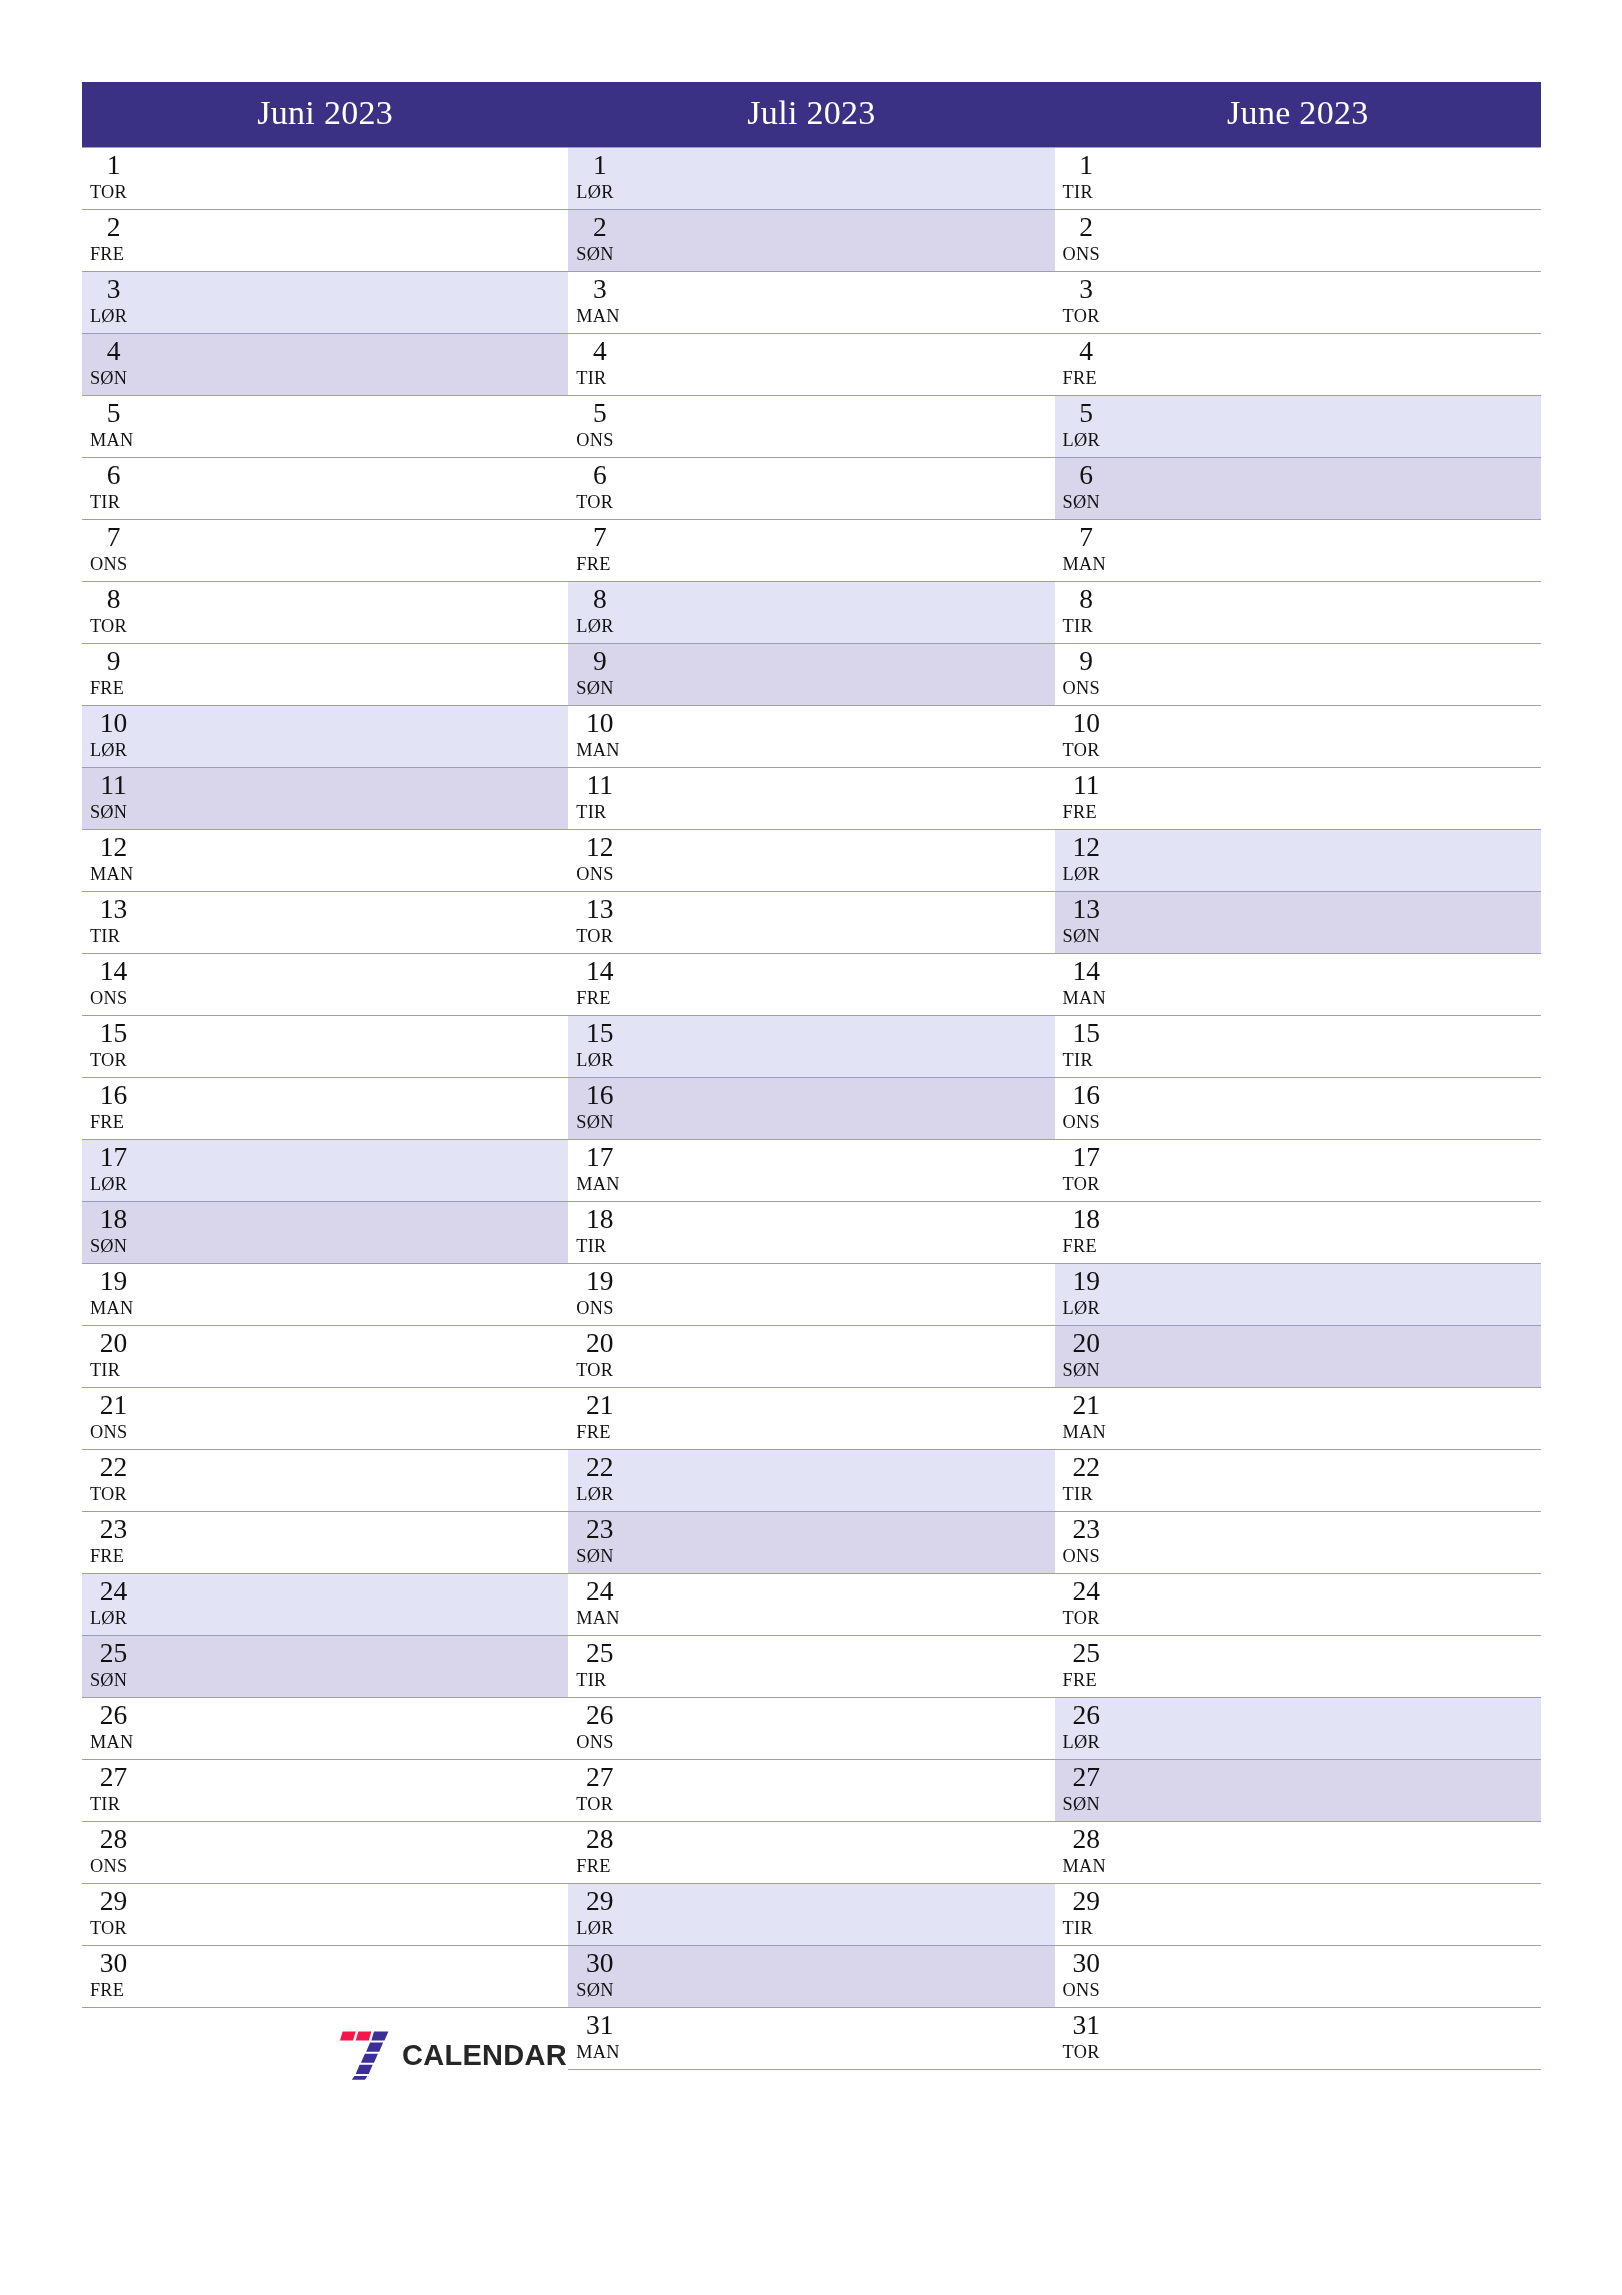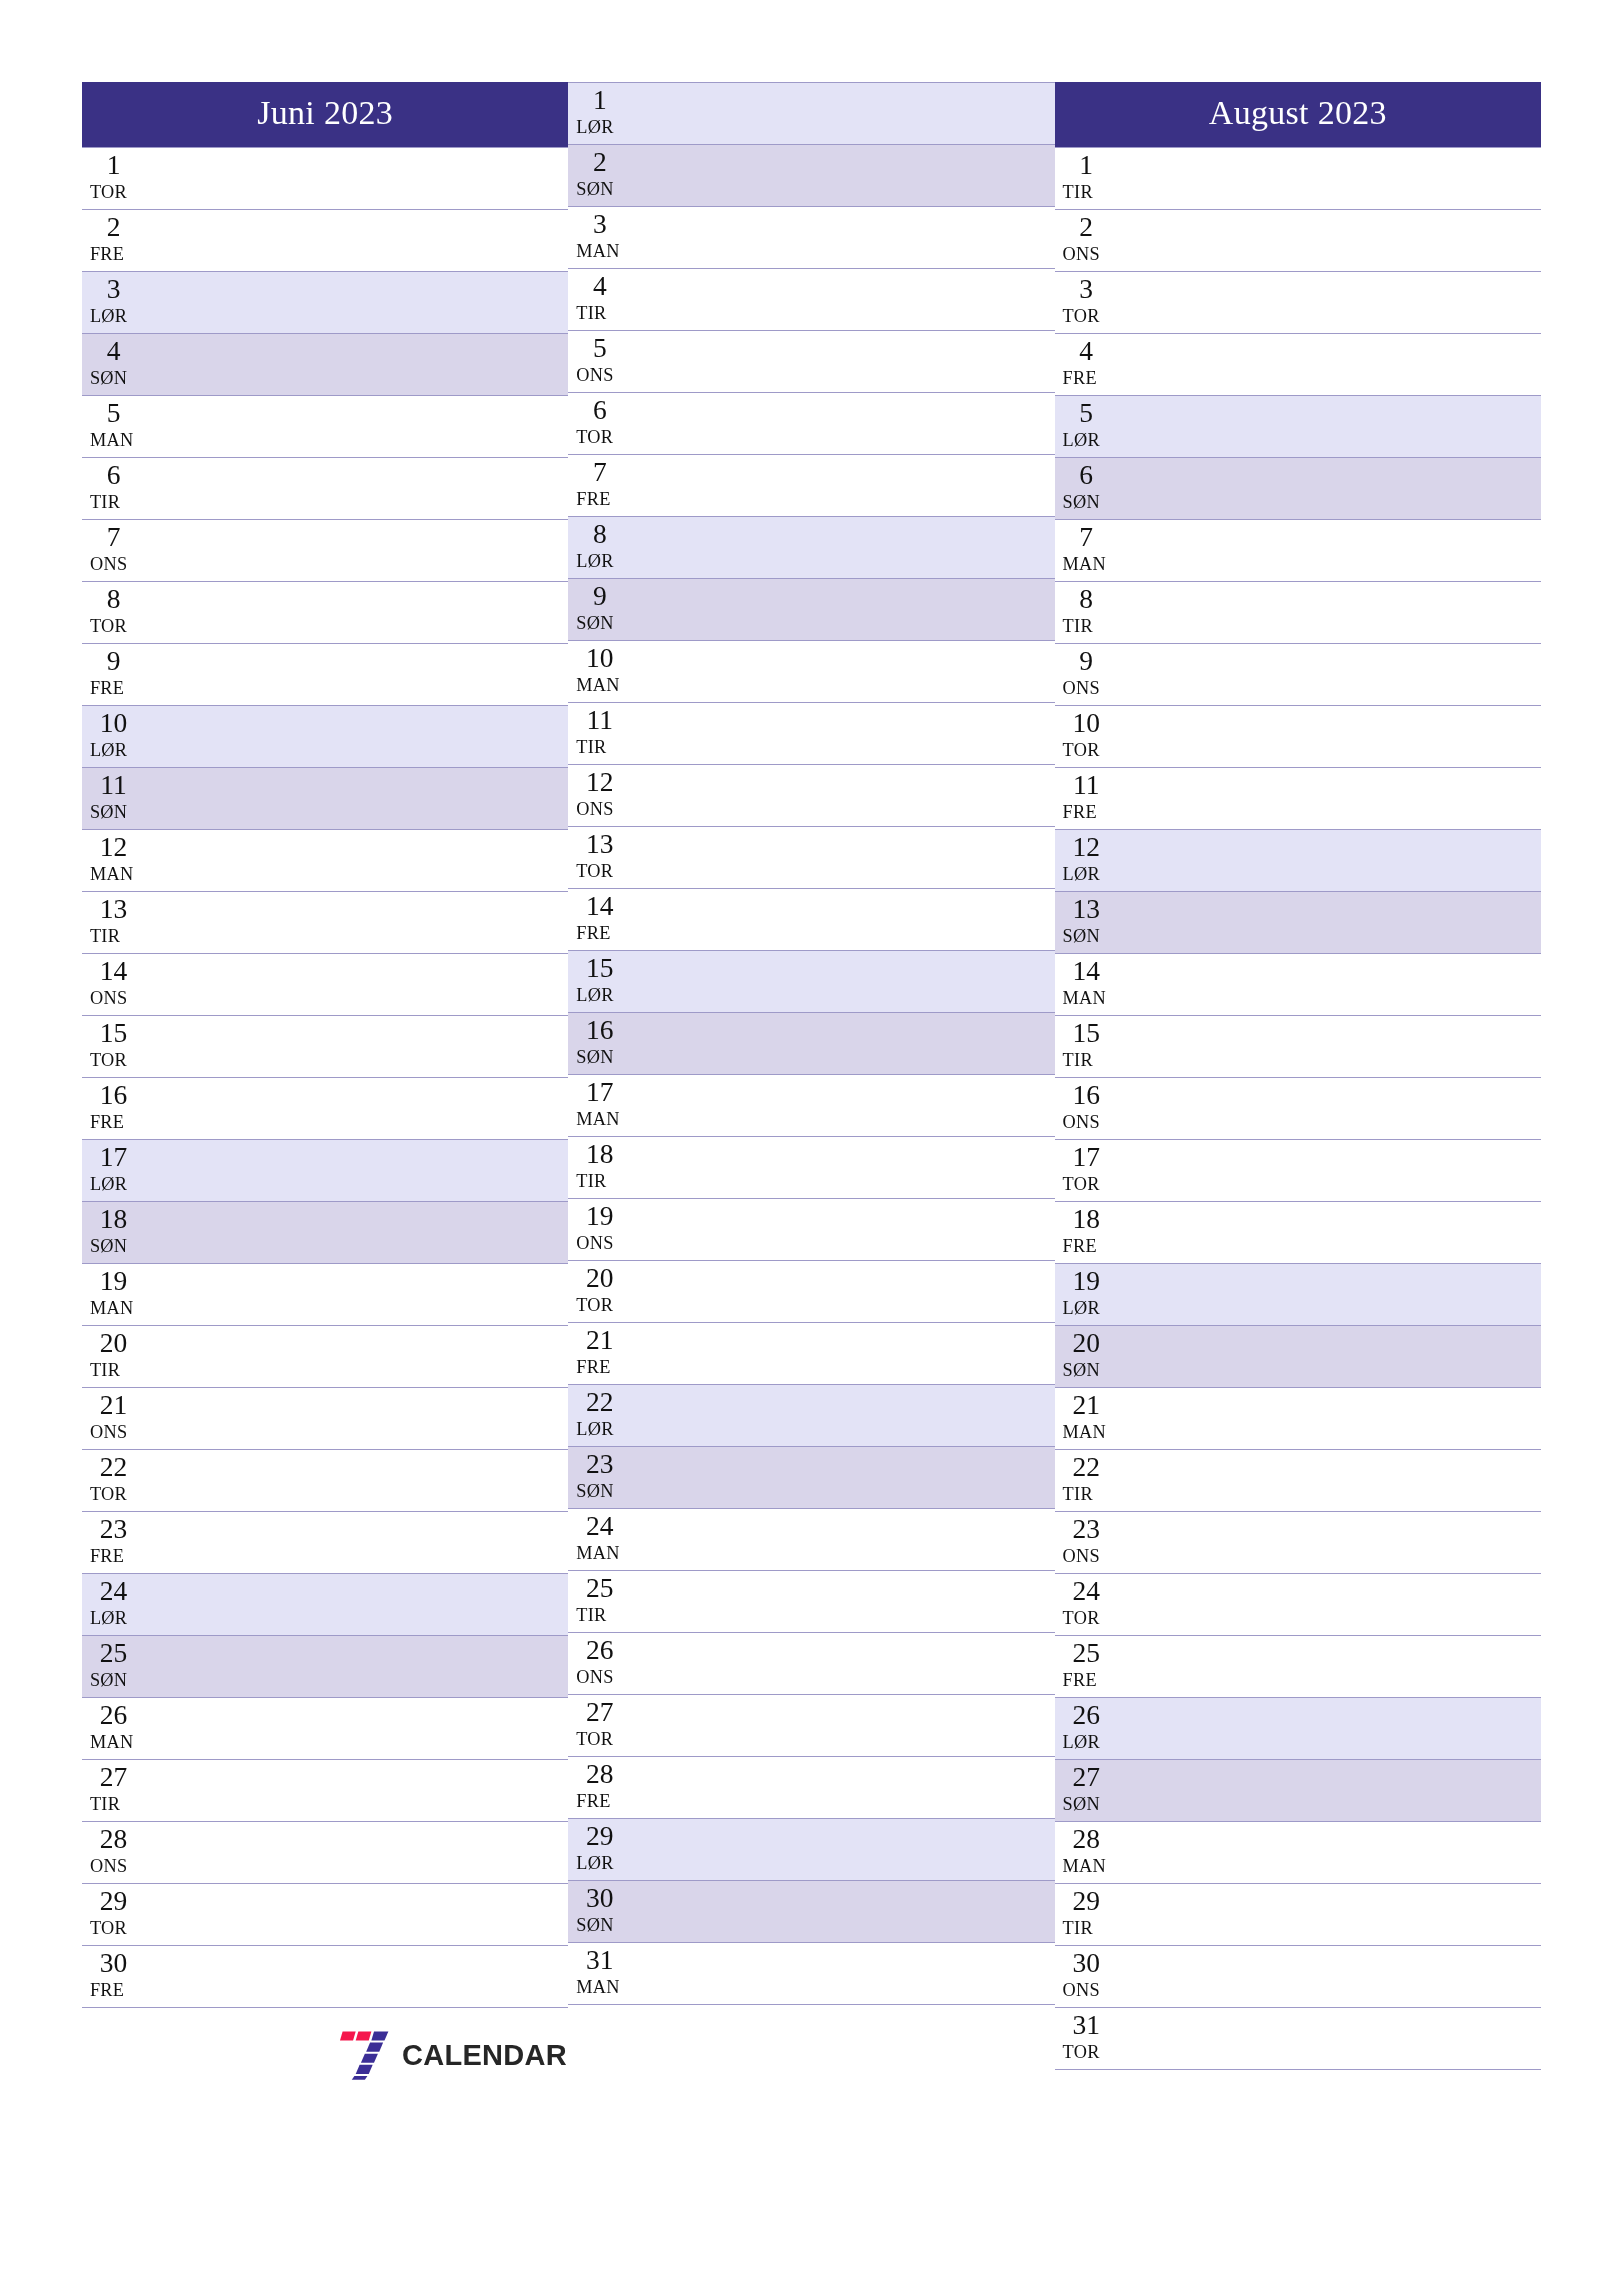--- a/index.html
+++ b/index.html
@@ -276,20 +276,21 @@
               <path d="M46 19 H66 L60 33 H40 Z" fill="#3B2E96"></path>
               <path d="M38 36 H58 L52 50 H32 Z" fill="#3B2E96"></path>
               <path d="M30 53 H50 L44 67 H24 Z" fill="#3B2E96"></path>
               <path d="M22 70 H42 L38 76 H18 Z" fill="#3B2E96"></path>
             </svg>
             <span class="logo-word">CALENDAR</span>
           </div>
         </div>
       </div>
       <div class="month-col">
+        <div class="month-header">Juli 2023</div>
         <div class="days">
           <div class="day-row weekend-sat">
             <div class="day-num">1</div>
             <div class="day-name">LØR</div>
             <div style="position: absolute; inset: 0px 0px 0px 98px;"></div>
           </div>
           <div class="day-row weekend-sun">
             <div class="day-num">2</div>
             <div class="day-name">SØN</div>
             <div style="position: absolute; inset: 0px 0px 0px 98px;"></div>
@@ -435,21 +436,21 @@
             <div style="position: absolute; inset: 0px 0px 0px 98px;"></div>
           </div>
           <div class="day-row">
             <div class="day-num">31</div>
             <div class="day-name">MAN</div>
             <div style="position: absolute; inset: 0px 0px 0px 98px;"></div>
           </div>
         </div>
       </div>
       <div class="month-col">
-        <div class="month-header">August 2023</div>
+        <div class="month-header">June 2023</div>
         <div class="days">
           <div class="day-row">
             <div class="day-num">1</div>
             <div class="day-name">TIR</div>
             <div style="position: absolute; inset: 0px 0px 0px 98px;"></div>
           </div>
           <div class="day-row">
             <div class="day-num">2</div>
             <div class="day-name">ONS</div>
             <div style="position: absolute; inset: 0px 0px 0px 98px;"></div>

